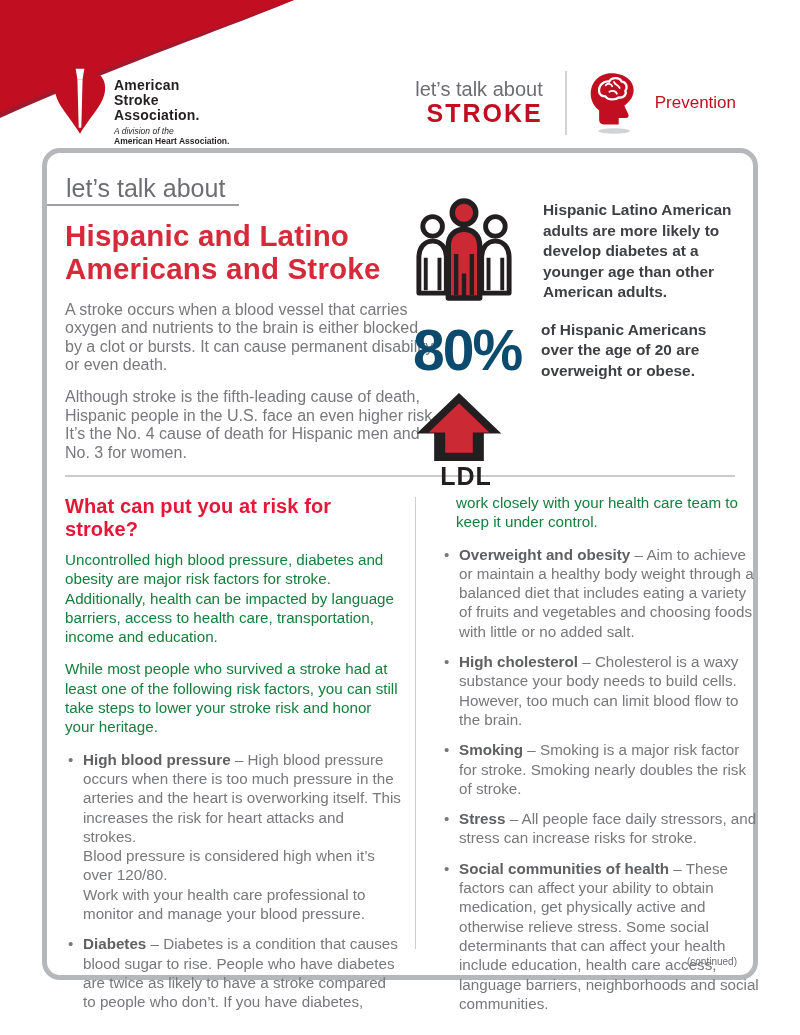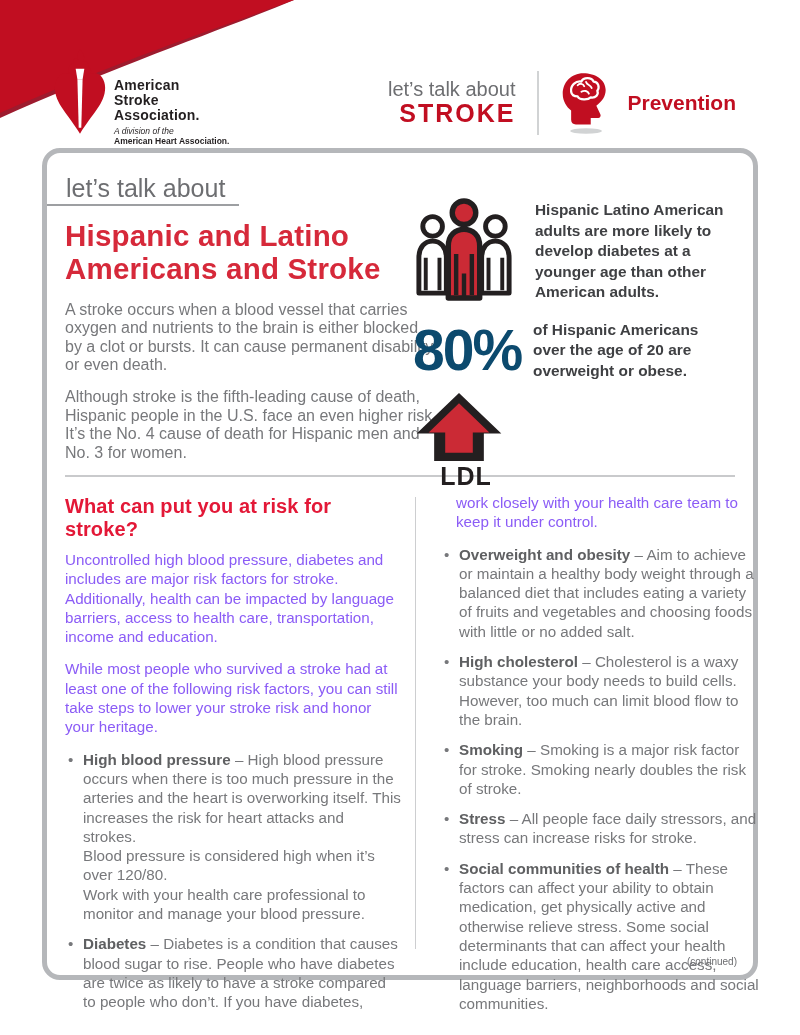--- a/index.html
+++ b/index.html
@@ -21,21 +21,21 @@
   .logo-sub1 { font-size:8.5px; font-style:italic; color:#231f20; margin-top:3px; }
   .logo-sub2 { font-size:8.5px; font-weight:bold; color:#231f20; }
 
   
   .masthead { position:absolute; top:66px; right:52px; display:flex; align-items:center; height:74px; }
   .series { text-align:right; }
   .series-pre { font-size:20px; color:#6d6e71; line-height:1.1; }
   .series-title { font-size:25px; font-weight:bold; color:#c10e21; letter-spacing:2px; line-height:1.1; }
   .mast-div { width:2px; height:64px; background:#d1d3d4; margin:0 20px 0 22px; }
   .head-icon { width:56px; height:68px; }
-  .topic { font-size:21px; font-weight:bold; color:#c10e21; margin-left:12px; }
+  .topic { font-size:17px; font-weight:normal; color:#c10e21; margin-left:12px; }
 
   
   .card {
     position:absolute; left:42px; top:148px; width:716px; height:832px;
     box-sizing:border-box; border:5px solid #b5b7ba; border-radius:18px;
     padding:22px 18px 12px 18px; background:#fff;
   }
 
   .card-top { position:relative; height:296px; }
   .kicker {
@@ -44,36 +44,36 @@
   }
   .title { margin-top:13px; font-size:29.5px; font-weight:bold; color:#d6293a; line-height:1.13; letter-spacing:0.2px; }
   .intro p { width:372px; font-size:16px; line-height:18.6px; color:#77787b; margin:0 0 13px 0; }
   .intro { margin-top:15px; }
 
   .stats { position:absolute; top:22px; right:2px; width:320px; }
   .stat-row { display:flex; align-items:flex-start; }
   .stat-row.r1 { margin-bottom:17px; }
   .stat-row.r2 { margin-bottom:12px; align-items:center; }
   .stat-icon { width:106px; text-align:center; flex:none; }
-  .stat-text { margin-left:16px; width:204px; font-size:15.4px; font-weight:bold; color:#3f4043; line-height:20.5px; }
+  .stat-text { margin-left:24px; width:204px; font-size:15.4px; font-weight:bold; color:#3f4043; line-height:20.5px; }
   .stat-big { width:104px; flex:none; font-size:57px; font-weight:bold; color:#0c4a6e; letter-spacing:-2px; line-height:60px; }
   .ldl-label { font-size:25px; font-weight:bold; color:#231f20; line-height:1; margin-top:1px; letter-spacing:1px; }
   .r3 .stat-text { margin-top:22px; }
   .r1 .stat-text { margin-top:3px; }
 
   .hdivider { border:none; border-top:2px solid #c9cacc; margin:4px 0 16px 0; }
 
   
   .cols { position:relative; display:flex; }
   .vline { position:absolute; left:350px; top:4px; height:452px; width:1px; background:#cdced0; }
   .col-left  { width:336px; flex:none; }
   .col-right { width:318px; flex:none; margin-left:40px; }
 
   .risk-heading { font-size:20px; font-weight:bold; color:#e31837; margin:2px 0 9px 0; letter-spacing:0.1px; }
-  .col-left p, .col-right p { font-size:15.2px; line-height:19.3px; color:#8b5cf6; margin:0 0 13px 0; }
+  .col-left p, .col-right p { font-size:15.2px; line-height:19.3px; color:#15803d; margin:0 0 13px 0; }
   .cont { padding-left:15px; }
 
   .bullet { display:flex; margin:0 0 11px 3px; font-size:15.2px; line-height:19.3px; color:#77787b; }
   .b-mark { width:15px; flex:none; color:#77787b; }
   .b-body { flex:1; }
   .b-term { font-weight:bold; color:#5f6062; }
 
   .continued { position:absolute; right:16px; bottom:8px; font-size:10px; color:#6d6e71; }
 
   svg { display:block; }
@@ -172,21 +172,21 @@
       </div>
     </div>
 
     <hr class="hdivider">
 
     <div class="cols">
       <div class="vline"></div>
 
       <div class="col-left">
         <div class="risk-heading">What can put you at risk for stroke?</div>
-        <p>Uncontrolled high blood pressure, diabetes and includes are major risk factors for stroke. Additionally, health can be impacted by language barriers, access to health care, transportation, income and education.</p>
+        <p>Uncontrolled high blood pressure, diabetes and obesity are major risk factors for stroke. Additionally, health can be impacted by language barriers, access to health care, transportation, income and education.</p>
         <p>While most people who survived a stroke had at least one of the following risk factors, you can still take steps to lower your stroke risk and honor your heritage.</p>
 
         <div class="bullet">
           <span class="b-mark">•</span>
           <div class="b-body">
             <span class="b-term">High blood pressure</span><span> – </span><span>High blood pressure occurs when there is too much pressure in the arteries and the heart is overworking itself. This increases the risk for heart attacks and strokes.</span>
             <div>Blood pressure is considered high when it’s over 120/80.</div>
             <div>Work with your health care professional to monitor and manage your blood pressure.</div>
           </div>
         </div>

